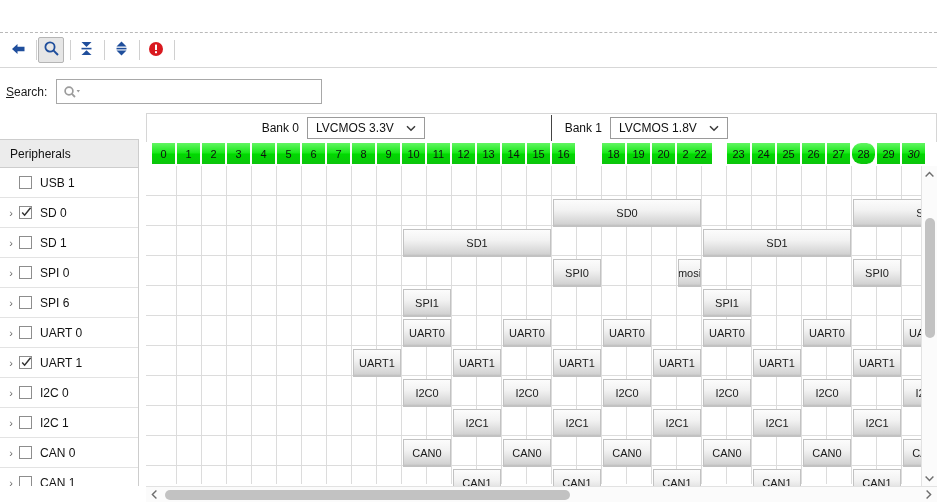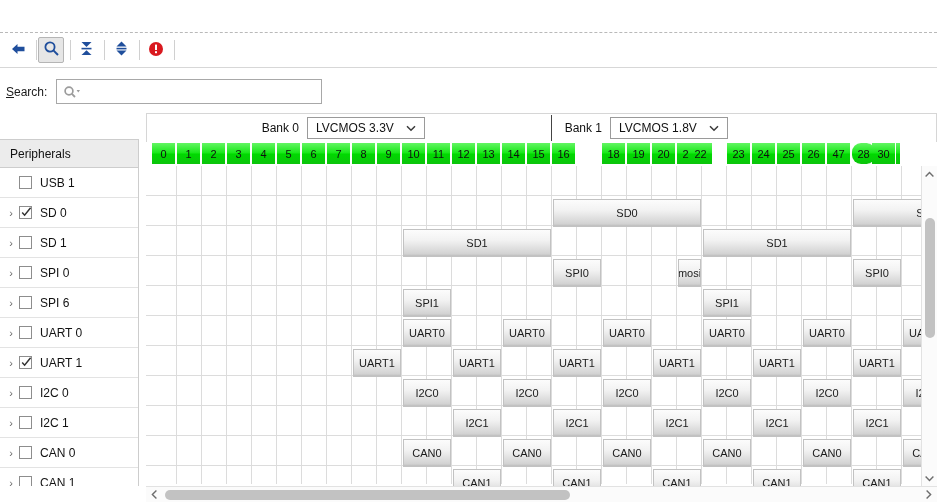--- a/index.html
+++ b/index.html
@@ -393,29 +393,29 @@
       <div class="pincell" style="left: 606px;">
         <span>24</span>
       </div>
       <div class="pincell" style="left: 631px;">
         <span>25</span>
       </div>
       <div class="pincell" style="left: 656px;">
         <span>26</span>
       </div>
       <div class="pincell" style="left: 681px;">
-        <span>47</span>
+        <span>27</span>
       </div>
       <div class="pincell" style="left: 706px; border-radius: 9px;">
         <span>28</span>
       </div>
       <div class="pincell" style="left: 731px;">
         <span>29</span>
       </div>
-      <div class="pincell" style="left: 726px;">
+      <div class="pincell" style="left: 756px; font-style: italic;">
         <span>30</span>
       </div>
     </div>
 
   <div class="sidebar">
     <div class="sb-head">Peripherals</div>
     <div id="sb-list">
         <div class="sb-item">
           <div class="sb-chk"></div>
           <div class="sb-text">USB 1</div>

